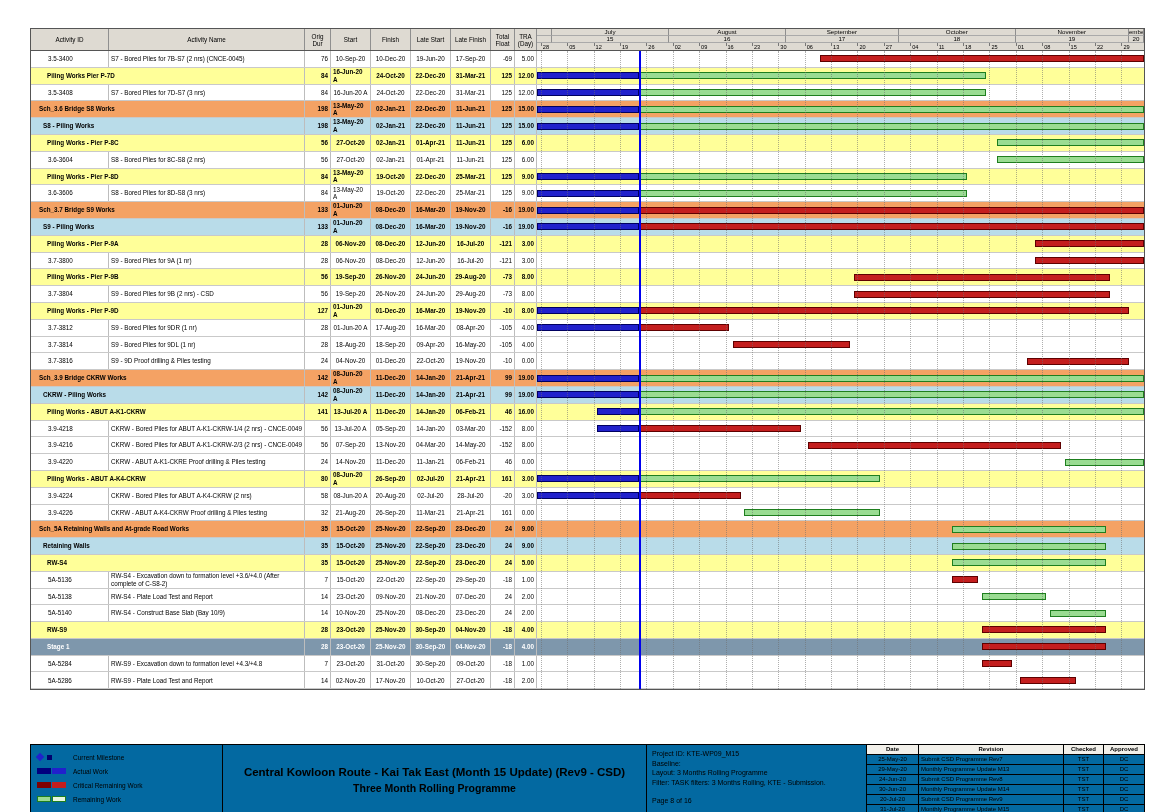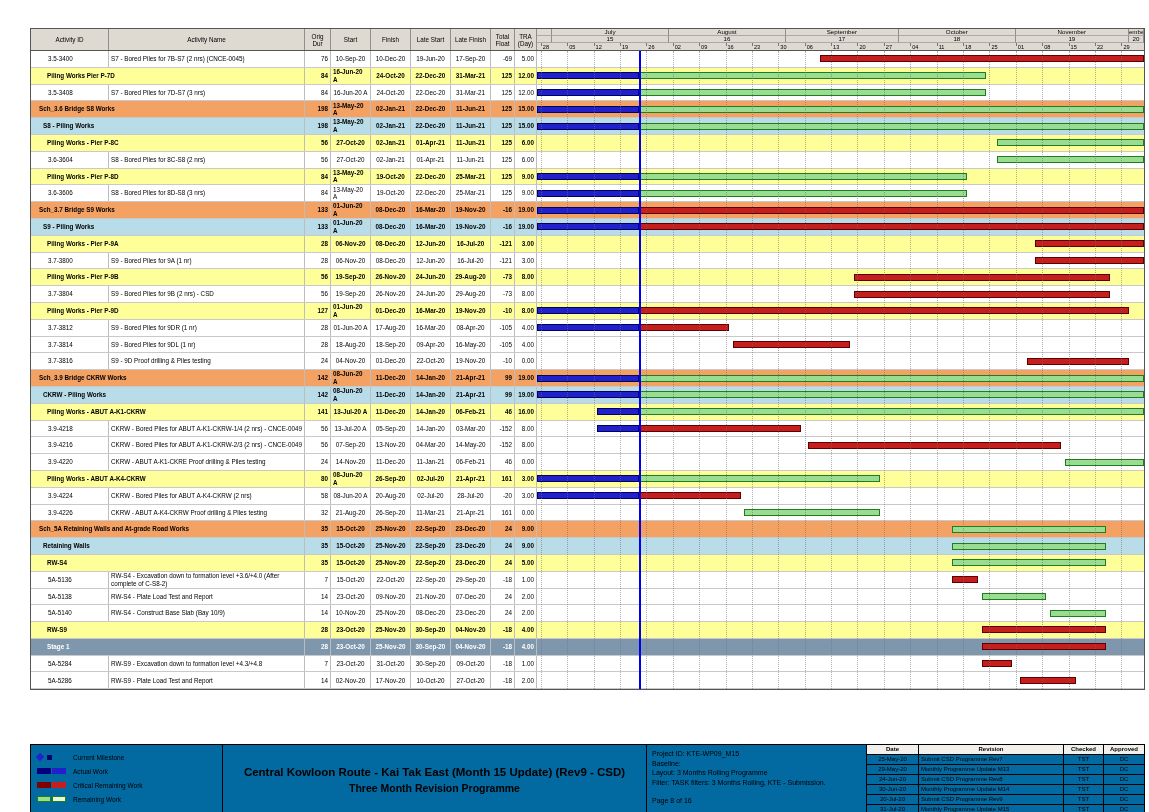--- a/index.html
+++ b/index.html
@@ -750,21 +750,21 @@
         <div class="lg-item">
           <span class="lg-ic">
             <span class="lg-seg seg1-remaining-work-bar"></span>
             <span class="lg-seg seg2-remaining-work-bar"></span>
           </span>
           <span class="lg-lbl">Remaining Work</span>
         </div>
       </div>
     <div class="f-box f-title">
       <div class="t1">Central Kowloon Route - Kai Tak East (Month 15 Update) (Rev9 - CSD)</div>
-      <div class="t2">Three Month Revision Programme</div>
+      <div class="t2">Three Month Rolling Programme</div>
     </div>
     <div class="f-box f-info">
       <div>Project ID: KTE-WP09_M15</div>
       <div>Baseline:</div>
       <div>Layout: 3 Months Rolling Programme</div>
       <div>Filter: TASK filters: 3 Months Rolling, KTE - Submission.</div>
       <div class="pg">Page 8 of 16</div>
     </div>
     <div class="f-rev">
         <div class="rv-c rv-h">Date</div>

